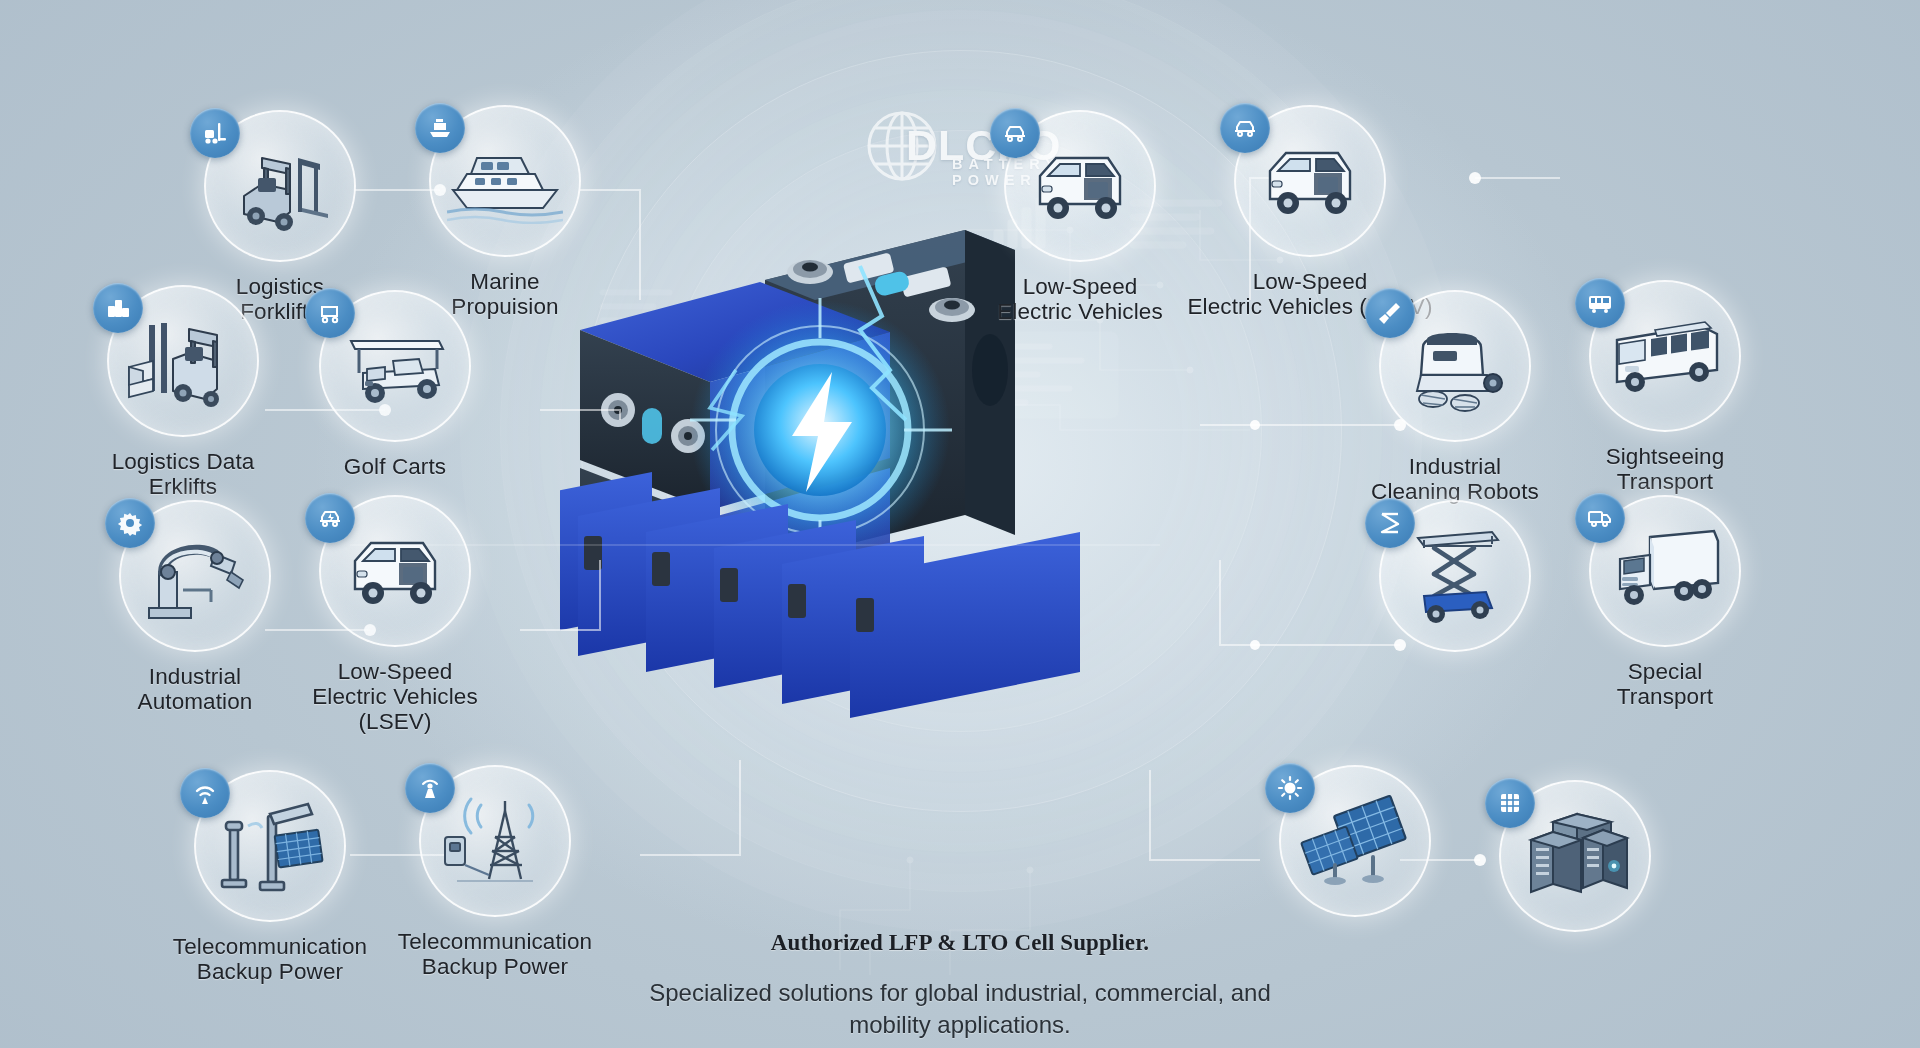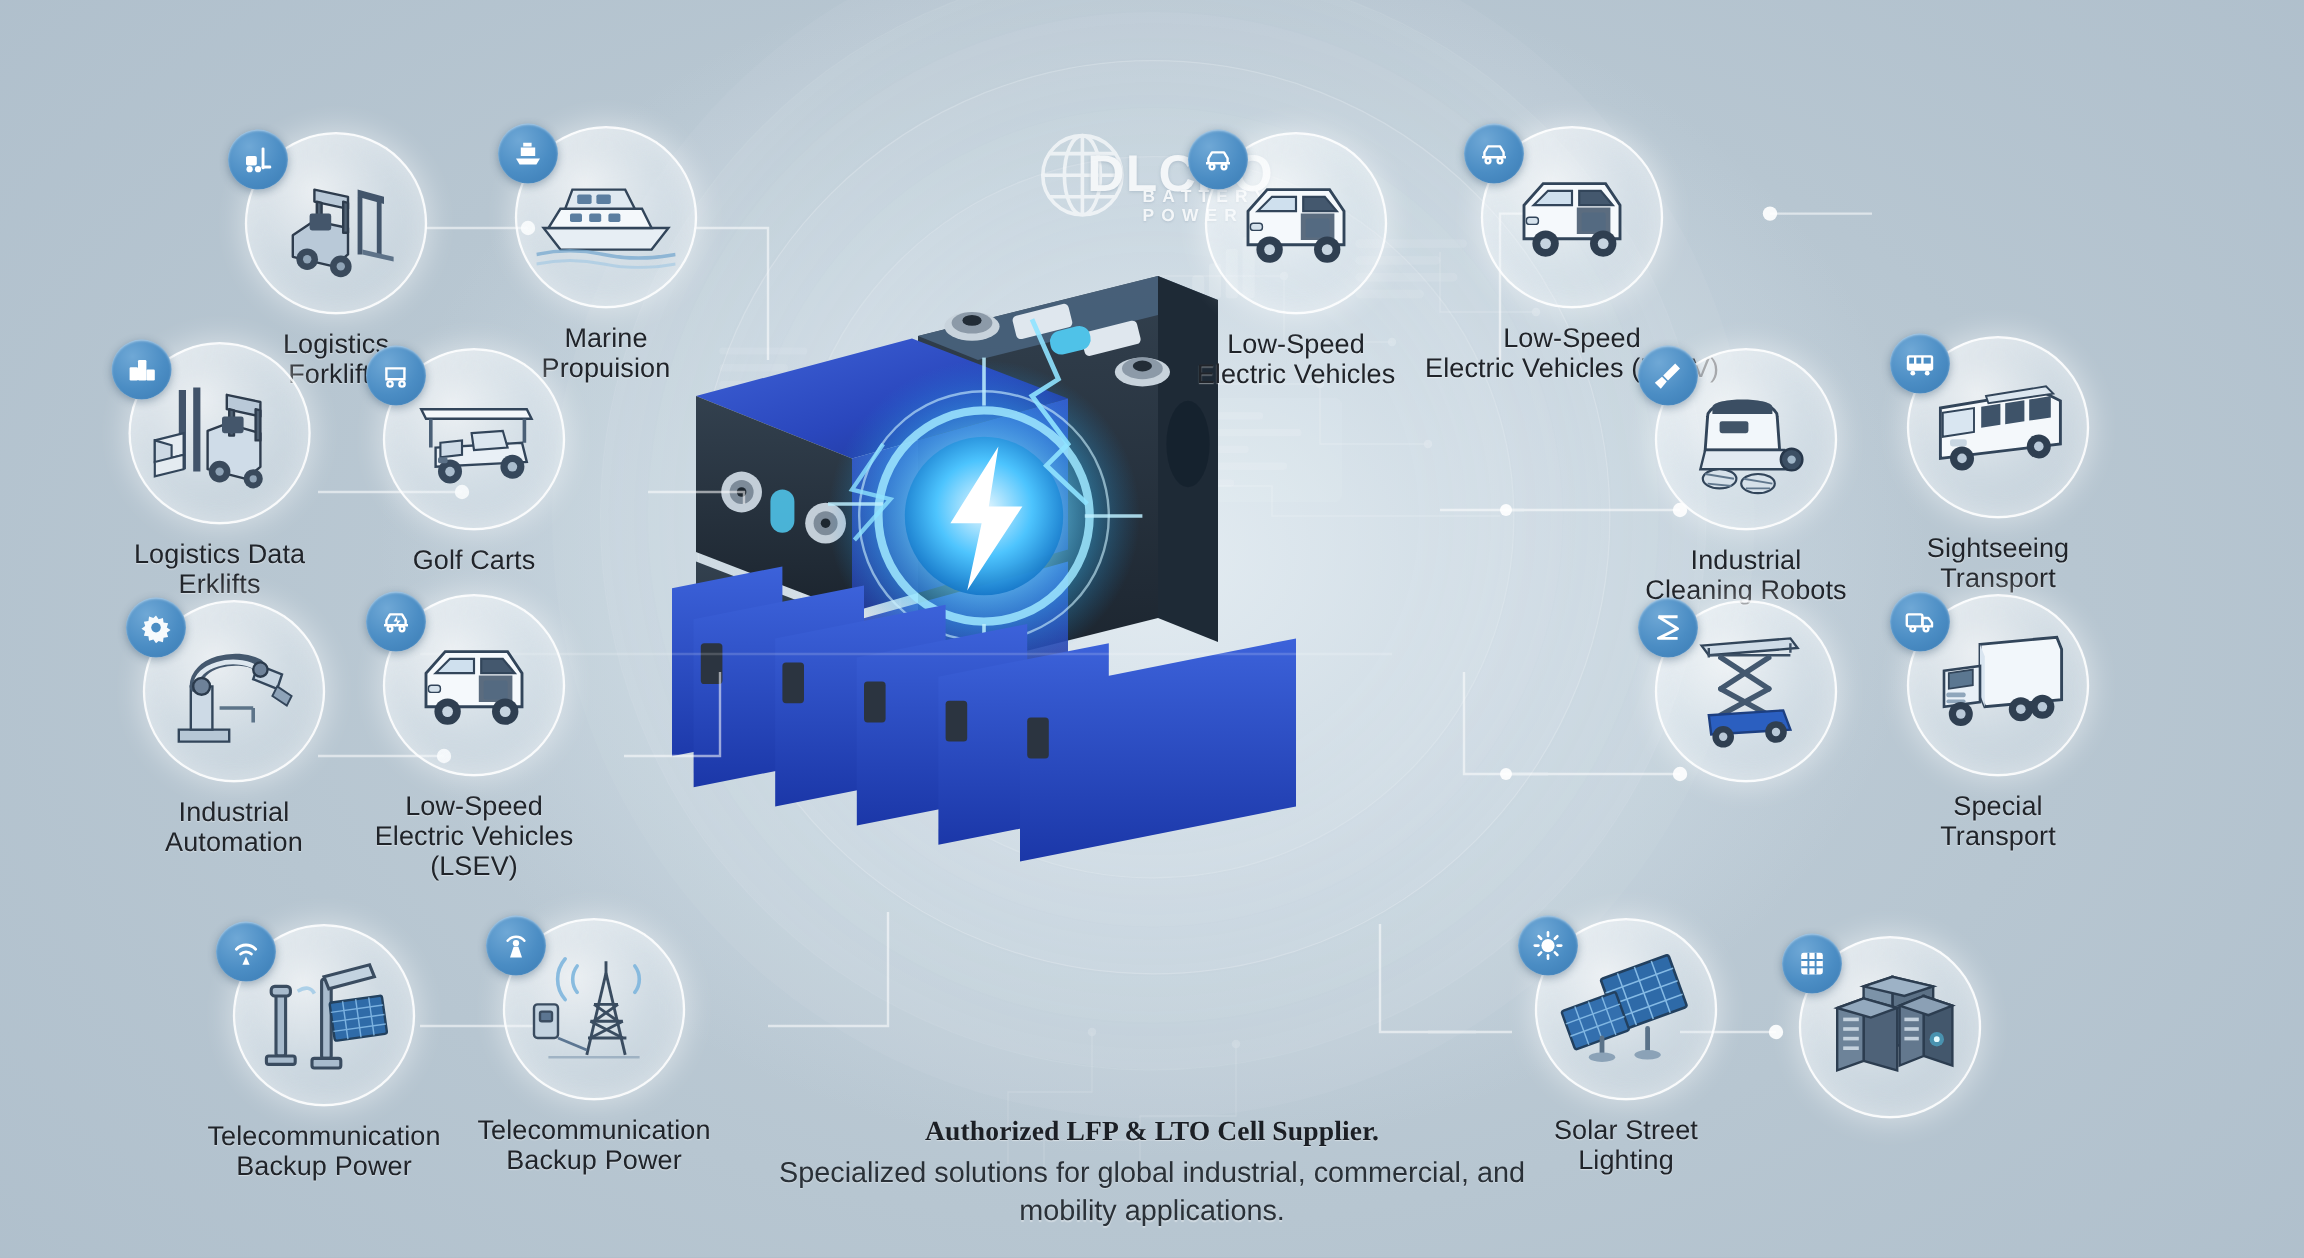--- a/index.html
+++ b/index.html
@@ -152,21 +152,21 @@
   }
   .footer .headline {
     color: #1b1f25;
     font-size: 23px;
     font-weight: bold;
     letter-spacing: .1px;
     text-shadow: 0 1px 1px rgba(255,255,255,0.4);
     font-family: Liberation Serif, serif;
   }
   .footer .sub {
-    margin-top: 6px;
+    margin-top: 21px;
     color: #2a3138;
     font-size: 24px;
     line-height: 1.34;
     text-shadow: 0 1px 1px rgba(255,255,255,0.38);
   }
 </style>
 </head>
 <body>
 
 <div id="stage">
@@ -969,21 +969,20 @@
         <g stroke="#5a7289" stroke-width="4" stroke-linecap="round">
           <path d="M38 70 V84"></path>
             <path d="M76 62 V82"></path>
         </g>
         <g fill="#8ba2b7">
             <ellipse cx="38" cy="86" rx="11" ry="4"></ellipse>
             <ellipse cx="76" cy="84" rx="11" ry="4"></ellipse>
           </g>
       </svg>
     </div>
-    <div class="label">Solar Street<br>Lighting</div>
   </div>
 
   <div class="node" style="left:1460px; top:780px;">
     <div class="bubble">
       <div class="badge">
         <svg width="28" height="28" viewBox="0 0 28 28">
             <rect x="5" y="5" width="18" height="18" rx="2" fill="#ffffff"></rect>
             <g stroke="#4b8dc4" stroke-width="1.6">
               <path d="M5 11 H23"></path>
               <path d="M5 17 H23"></path>

